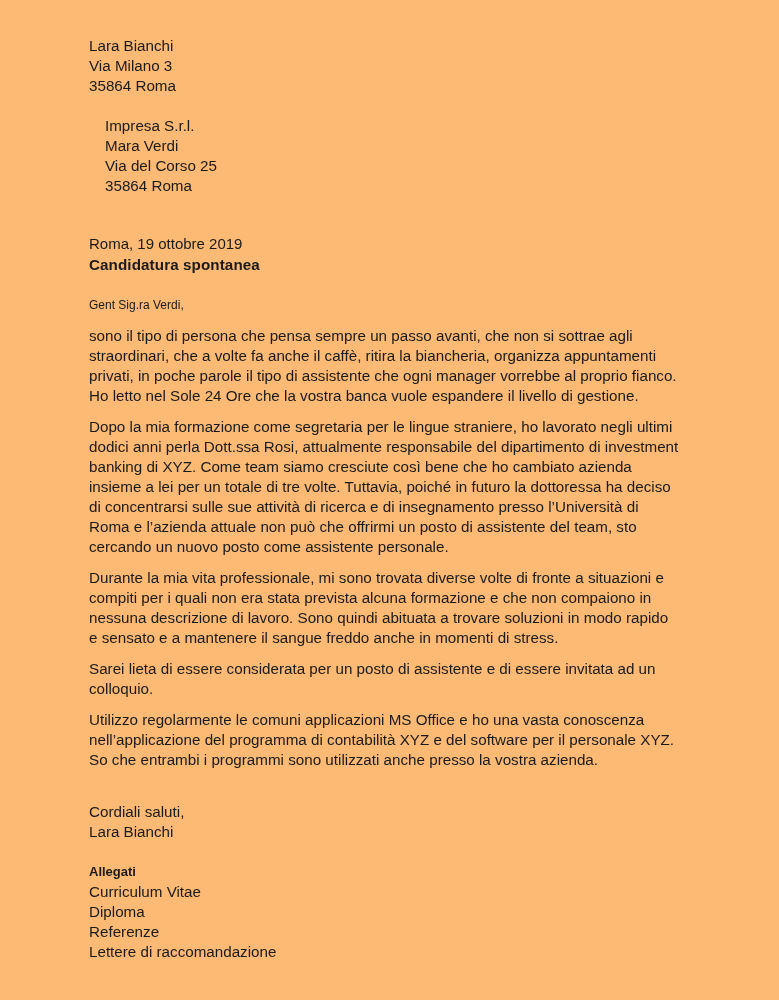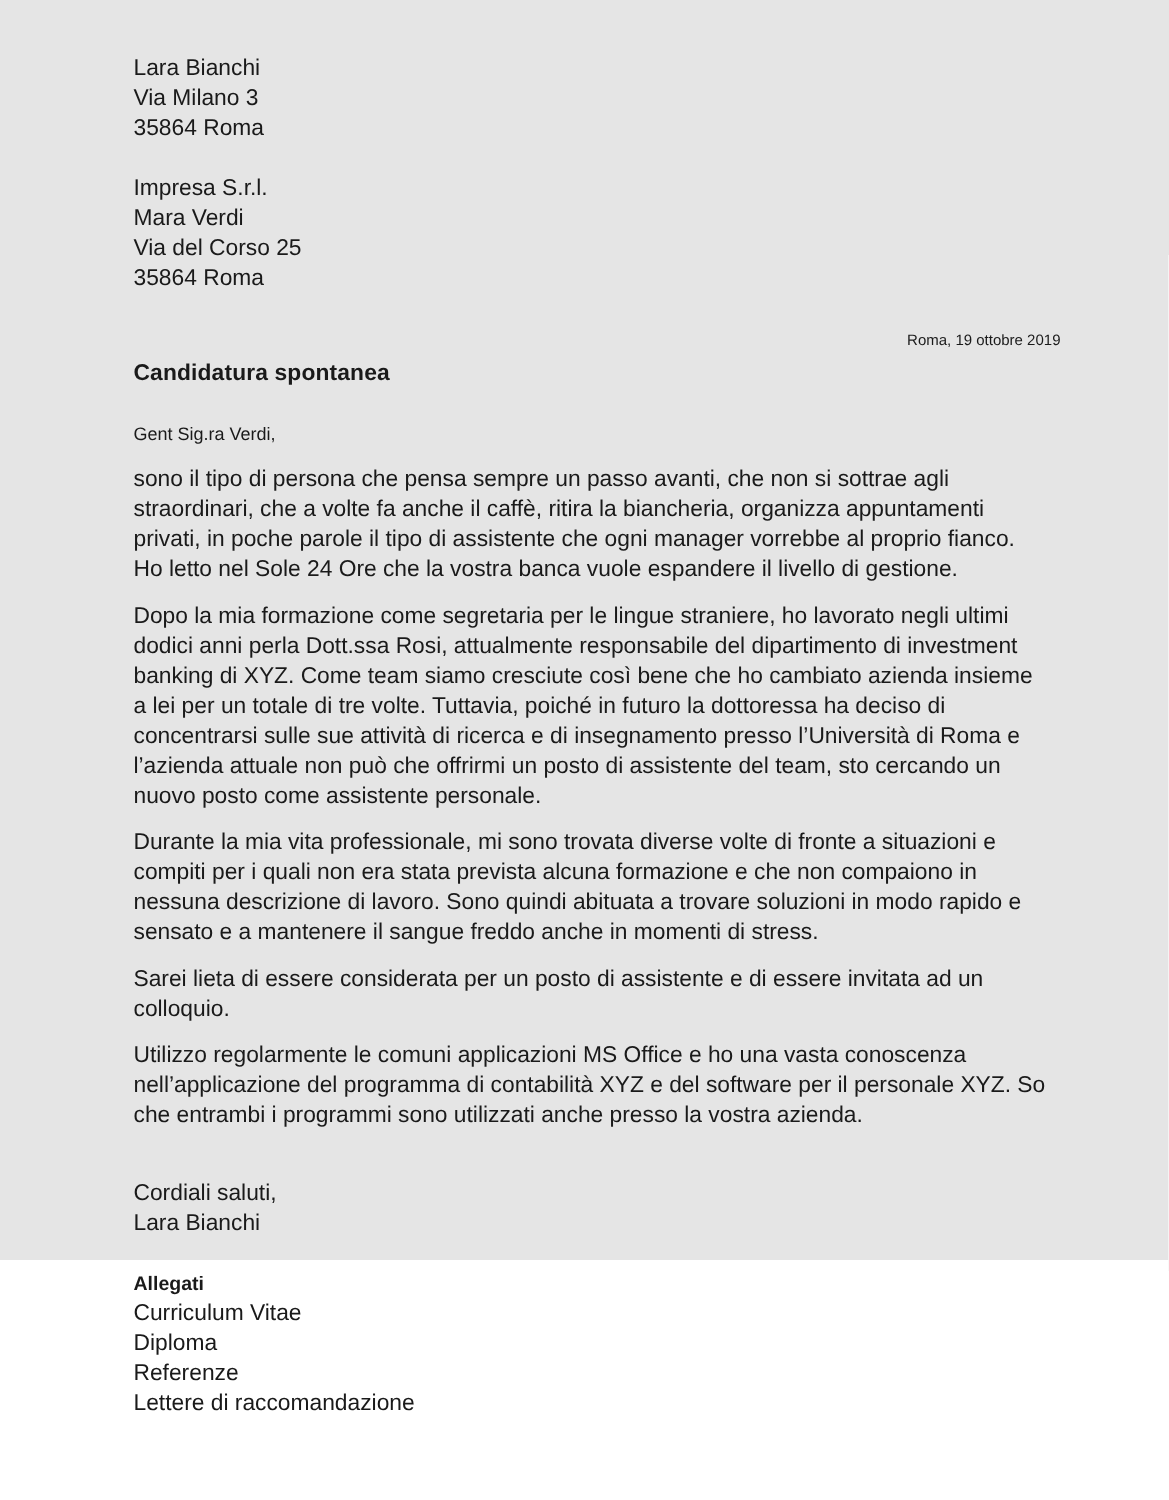--- a/index.html
+++ b/index.html
@@ -12,46 +12,46 @@
     width: 779px;
     height: 1000px;
     overflow: hidden;
     font-family: "Liberation Sans", "DejaVu Sans", sans-serif;
     color: #1a1a1a;
     -webkit-font-smoothing: antialiased;
   }
   .page {
     position: relative;
     width: 779px;
-    height: 840px;
-    background: #e5e5e5;
+    height: 1000px;
+    background: #fdba74;
     box-sizing: border-box;
-    padding: 36px 72px 0 89px;
+    padding: 36px 100px 0 89px;
   }
   .block {
     margin: 0;
     padding: 0;
   }
   .line {
     font-size: 15.2px;
     line-height: 20px;
     white-space: pre;
   }
   
   .addr-sender {
     margin: 0 0 0 0;
   }
   .addr-recipient {
-    margin: 20px 0 0 0;
+    margin: 20px 0 0 16px;
   }
   
   .date-line {
-    margin: 22px 0 0 0;
-    text-align: right;
-    font-size: 10px;
+    margin: 38px 0 0 0;
+    text-align: left;
+    font-size: 15px;
     line-height: 20px;
   }
   
   .subject {
     margin: 1px 0 0 0;
     font-size: 15.2px;
     line-height: 20px;
     font-weight: bold;
     letter-spacing: 0.1px;
   }

